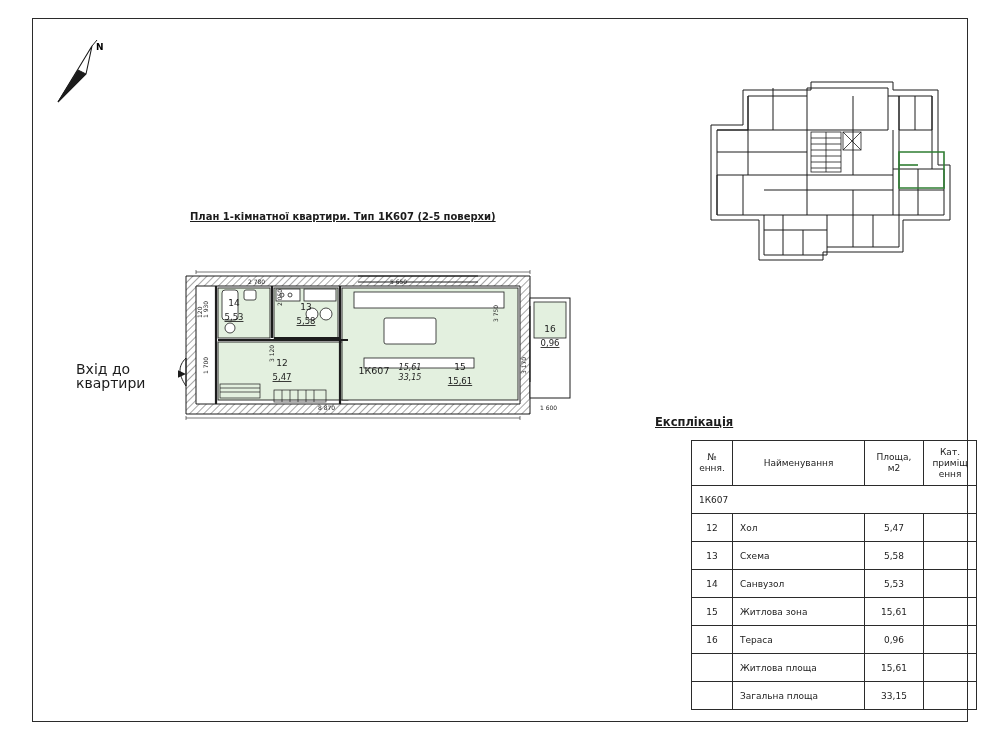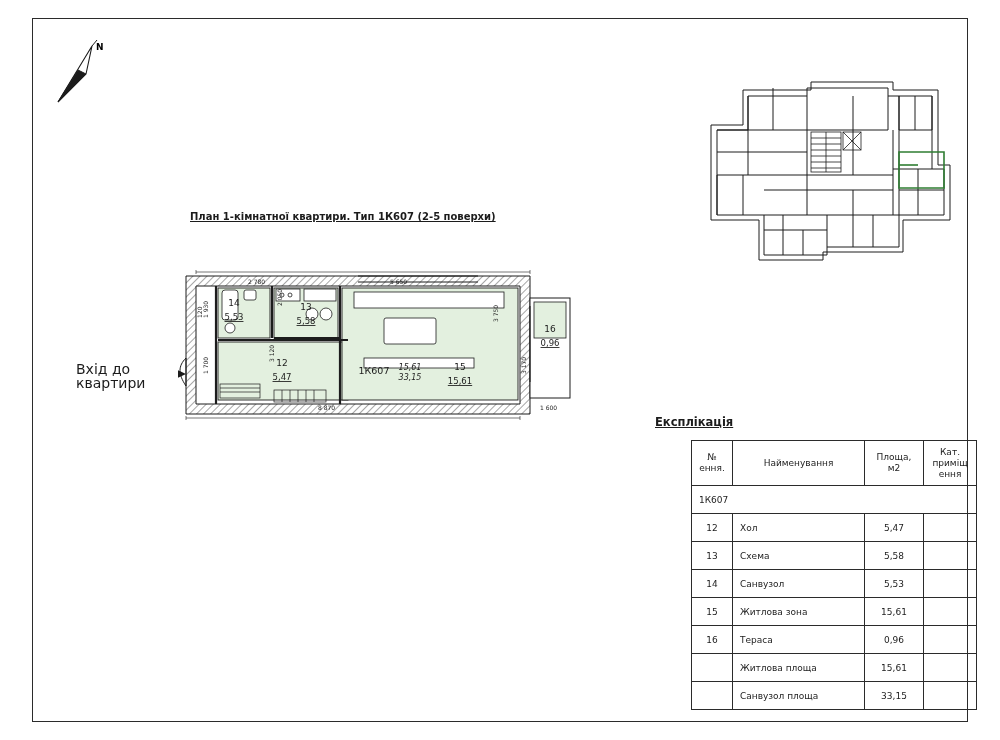--- a/index.html
+++ b/index.html
@@ -288,19 +288,19 @@
         <td class="c-cat"></td>
       </tr>
       <tr>
         <td class="c-num"></td>
         <td class="c-name">Житлова площа</td>
         <td class="c-area">15,61</td>
         <td class="c-cat"></td>
       </tr>
       <tr>
         <td class="c-num"></td>
-        <td class="c-name">Санвузол площа</td>
+        <td class="c-name">Загальна площа</td>
         <td class="c-area">33,15</td>
         <td class="c-cat"></td>
       </tr>
     </tbody>
   </table>
 </div>
 
 </body></html>

